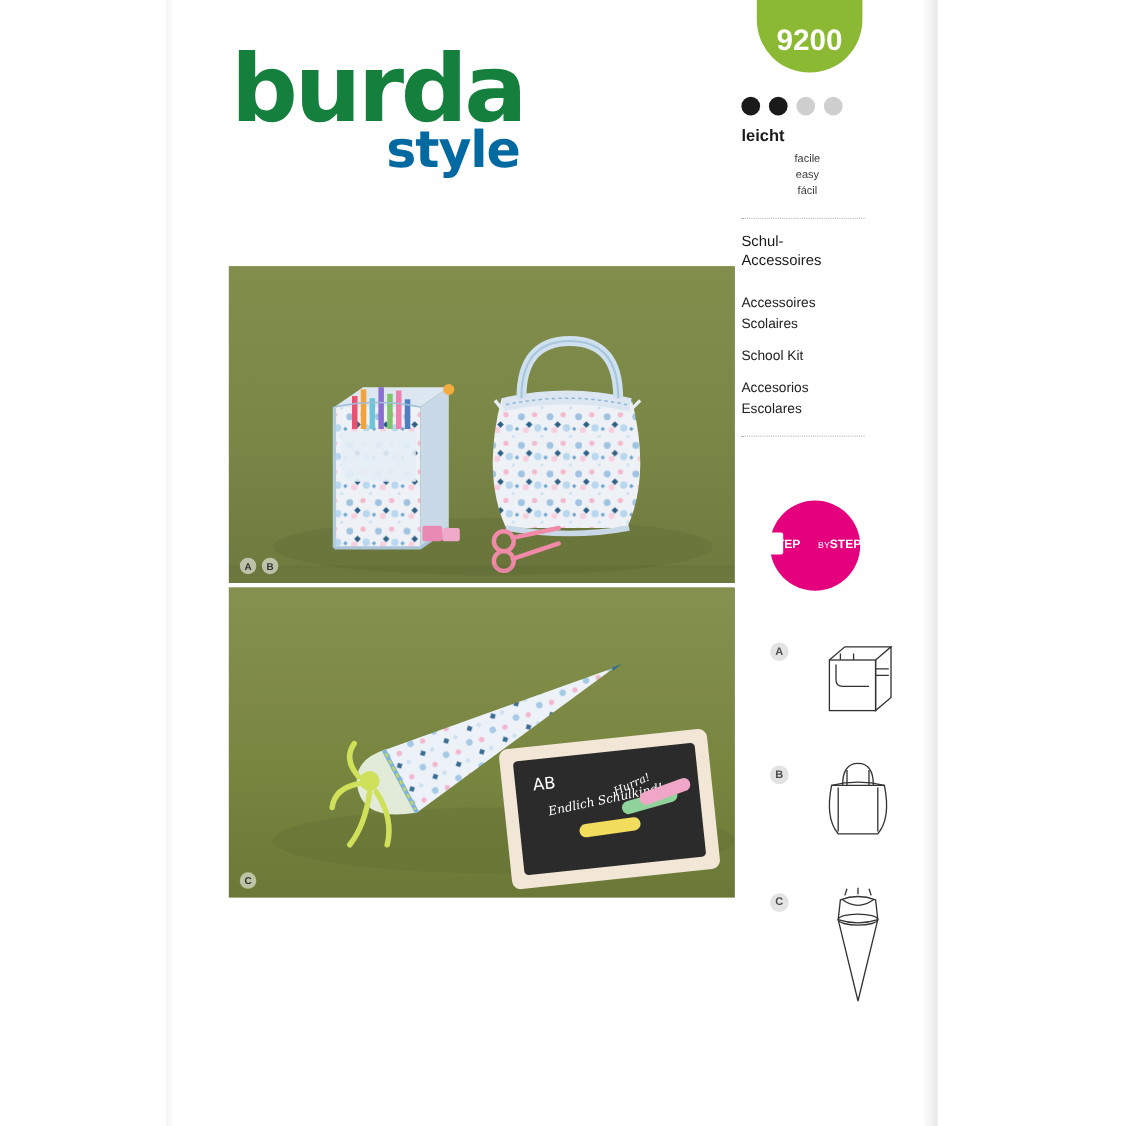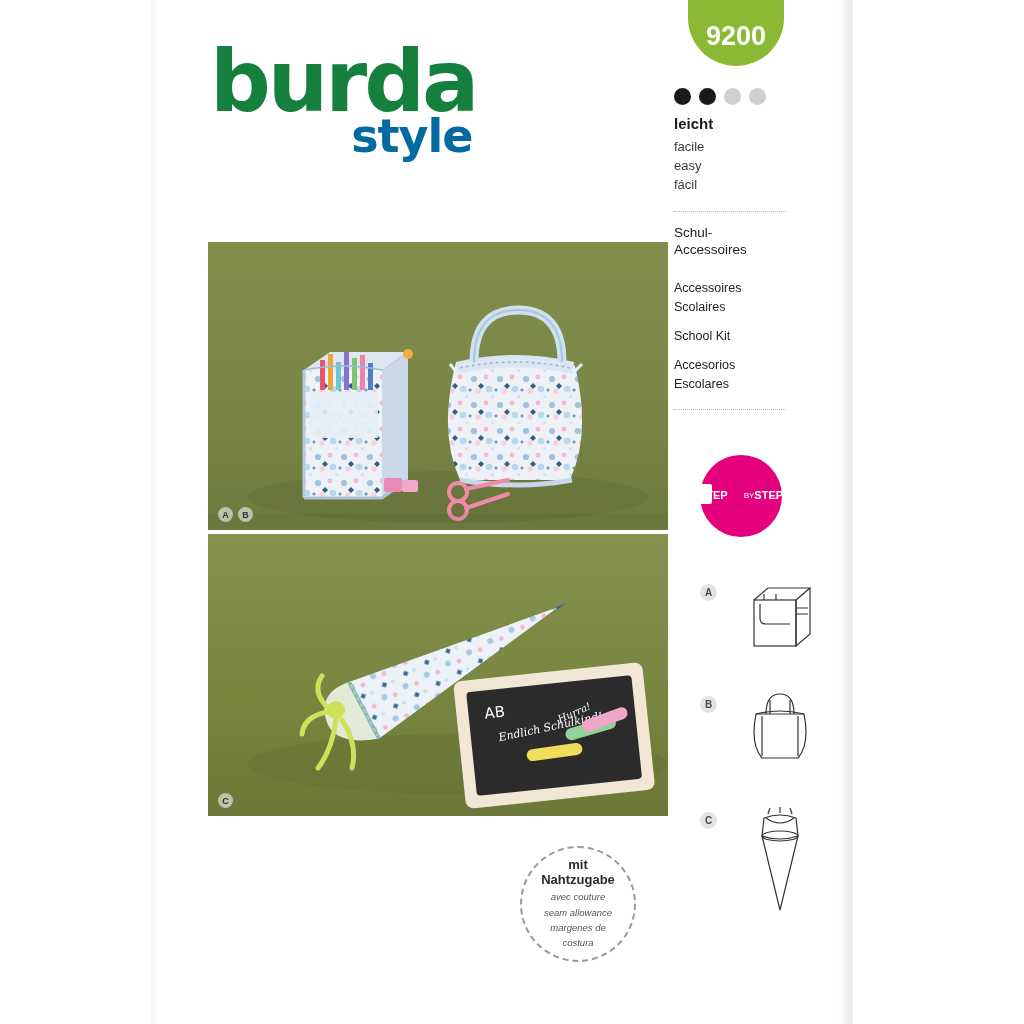--- a/index.html
+++ b/index.html
@@ -64,21 +64,21 @@
 
   
   .rightcol{
     position:absolute;left:522px;top:88px;width:120px;
     font-size:12px;color:#1a1a1a;
   }
   .dots{display:flex;gap:8px;margin-bottom:10px;}
   .dot{width:17px;height:17px;border-radius:50%;background:#cfcfcf;}
   .dot.on{background:#1a1a1a;}
   .level-main{font-size:15px;font-weight:bold;margin-bottom:6px;}
-  .level-sub{font-size:13px;color:#3a3a3a;line-height:1.45;}
+  .level-sub{font-size:10px;color:#3a3a3a;line-height:1.45;text-align:center;}
   .hr-dot{
     border:none;border-top:1px dotted #b5b5b5;margin:16px 0 12px 0;width:112px;
   }
   .titlegrp{font-size:13.5px;font-weight:normal;line-height:1.3;margin-bottom:20px;}
   .titlesub{font-size:12.5px;color:#222;line-height:1.45;}
   .titlesub div{margin-bottom:1px;}
   .gap{height:9px;}
 
   
   .sbs{
@@ -358,21 +358,13 @@
 
       <rect x="318" y="216" width="56" height="12" rx="6" fill="#f2dc5c" transform="rotate(-8 318 216)"></rect>
       <rect x="356" y="196" width="52" height="12" rx="6" fill="#8fd39a" transform="rotate(-16 356 196)"></rect>
       <rect x="372" y="188" width="48" height="12" rx="6" fill="#f0a6c6" transform="rotate(-20 372 188)"></rect>
     </svg>
     <div class="viewbadge">
       <div class="vb">C</div>
     </div>
   </div>
 
-  <div class="stamp">
-    <div class="l1">mit</div>
-    <div class="l1">Nahtzugabe</div>
-    <div class="l2">avec couture</div>
-    <div class="l2">seam allowance</div>
-    <div class="l2">margenes de</div>
-    <div class="l2">costura</div>
-  </div>
 </div>
 
 </body></html>

